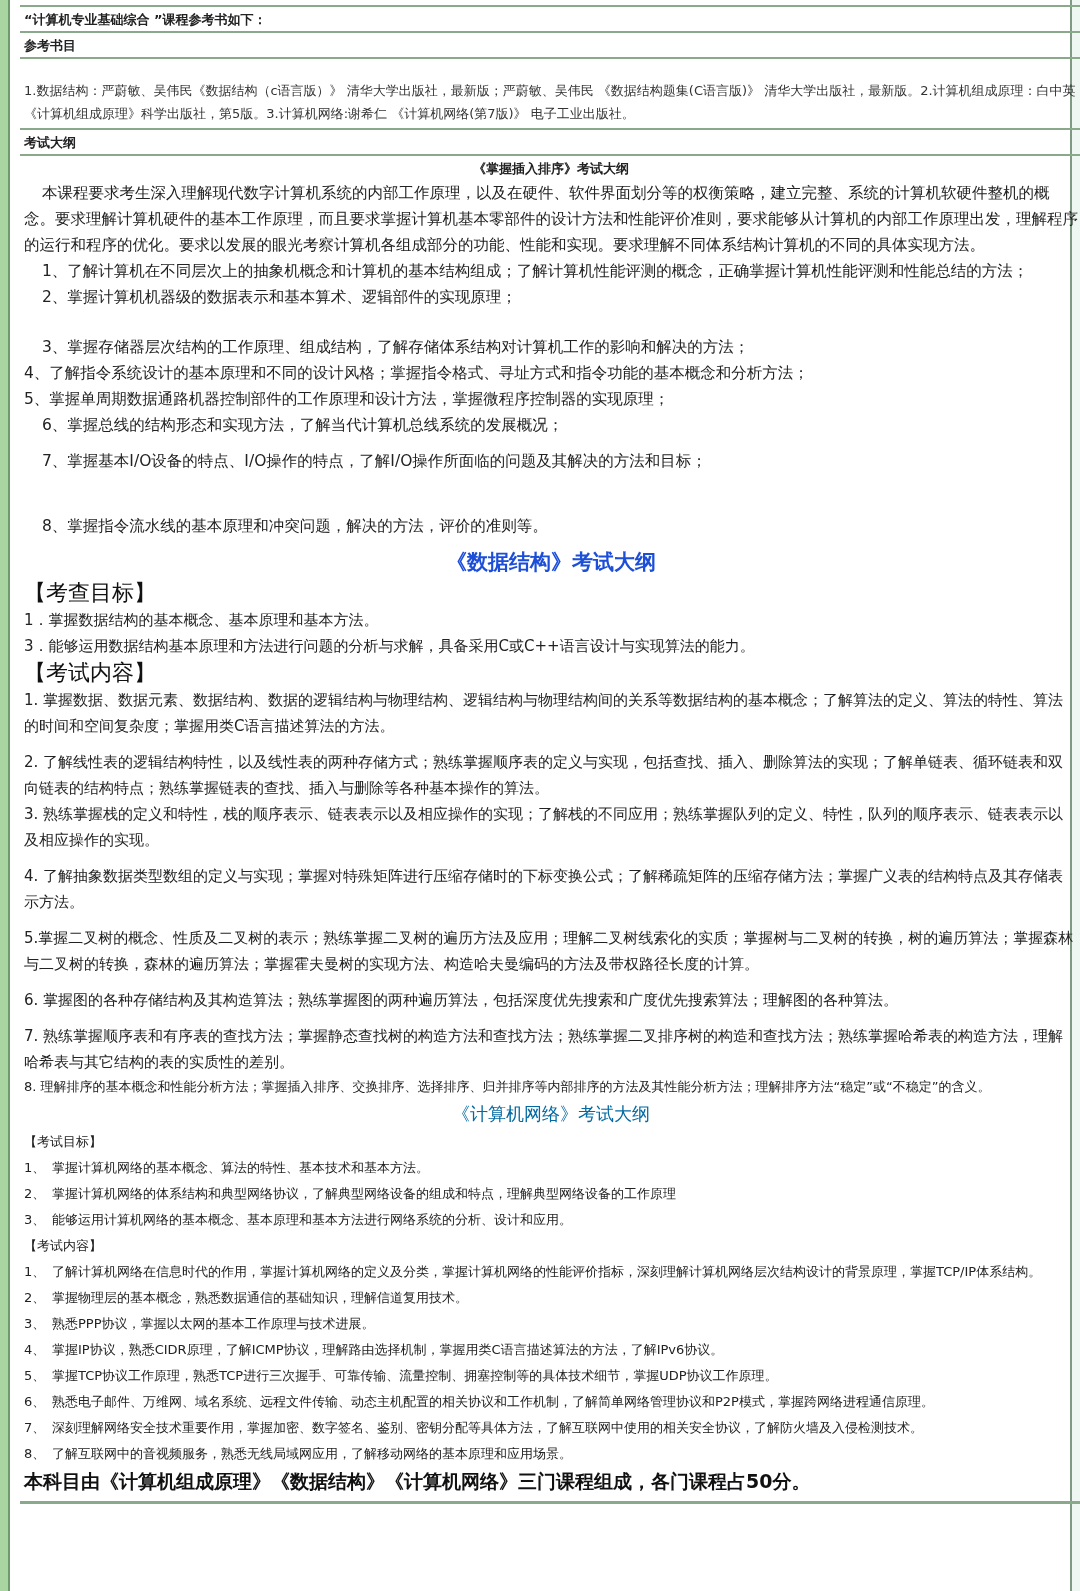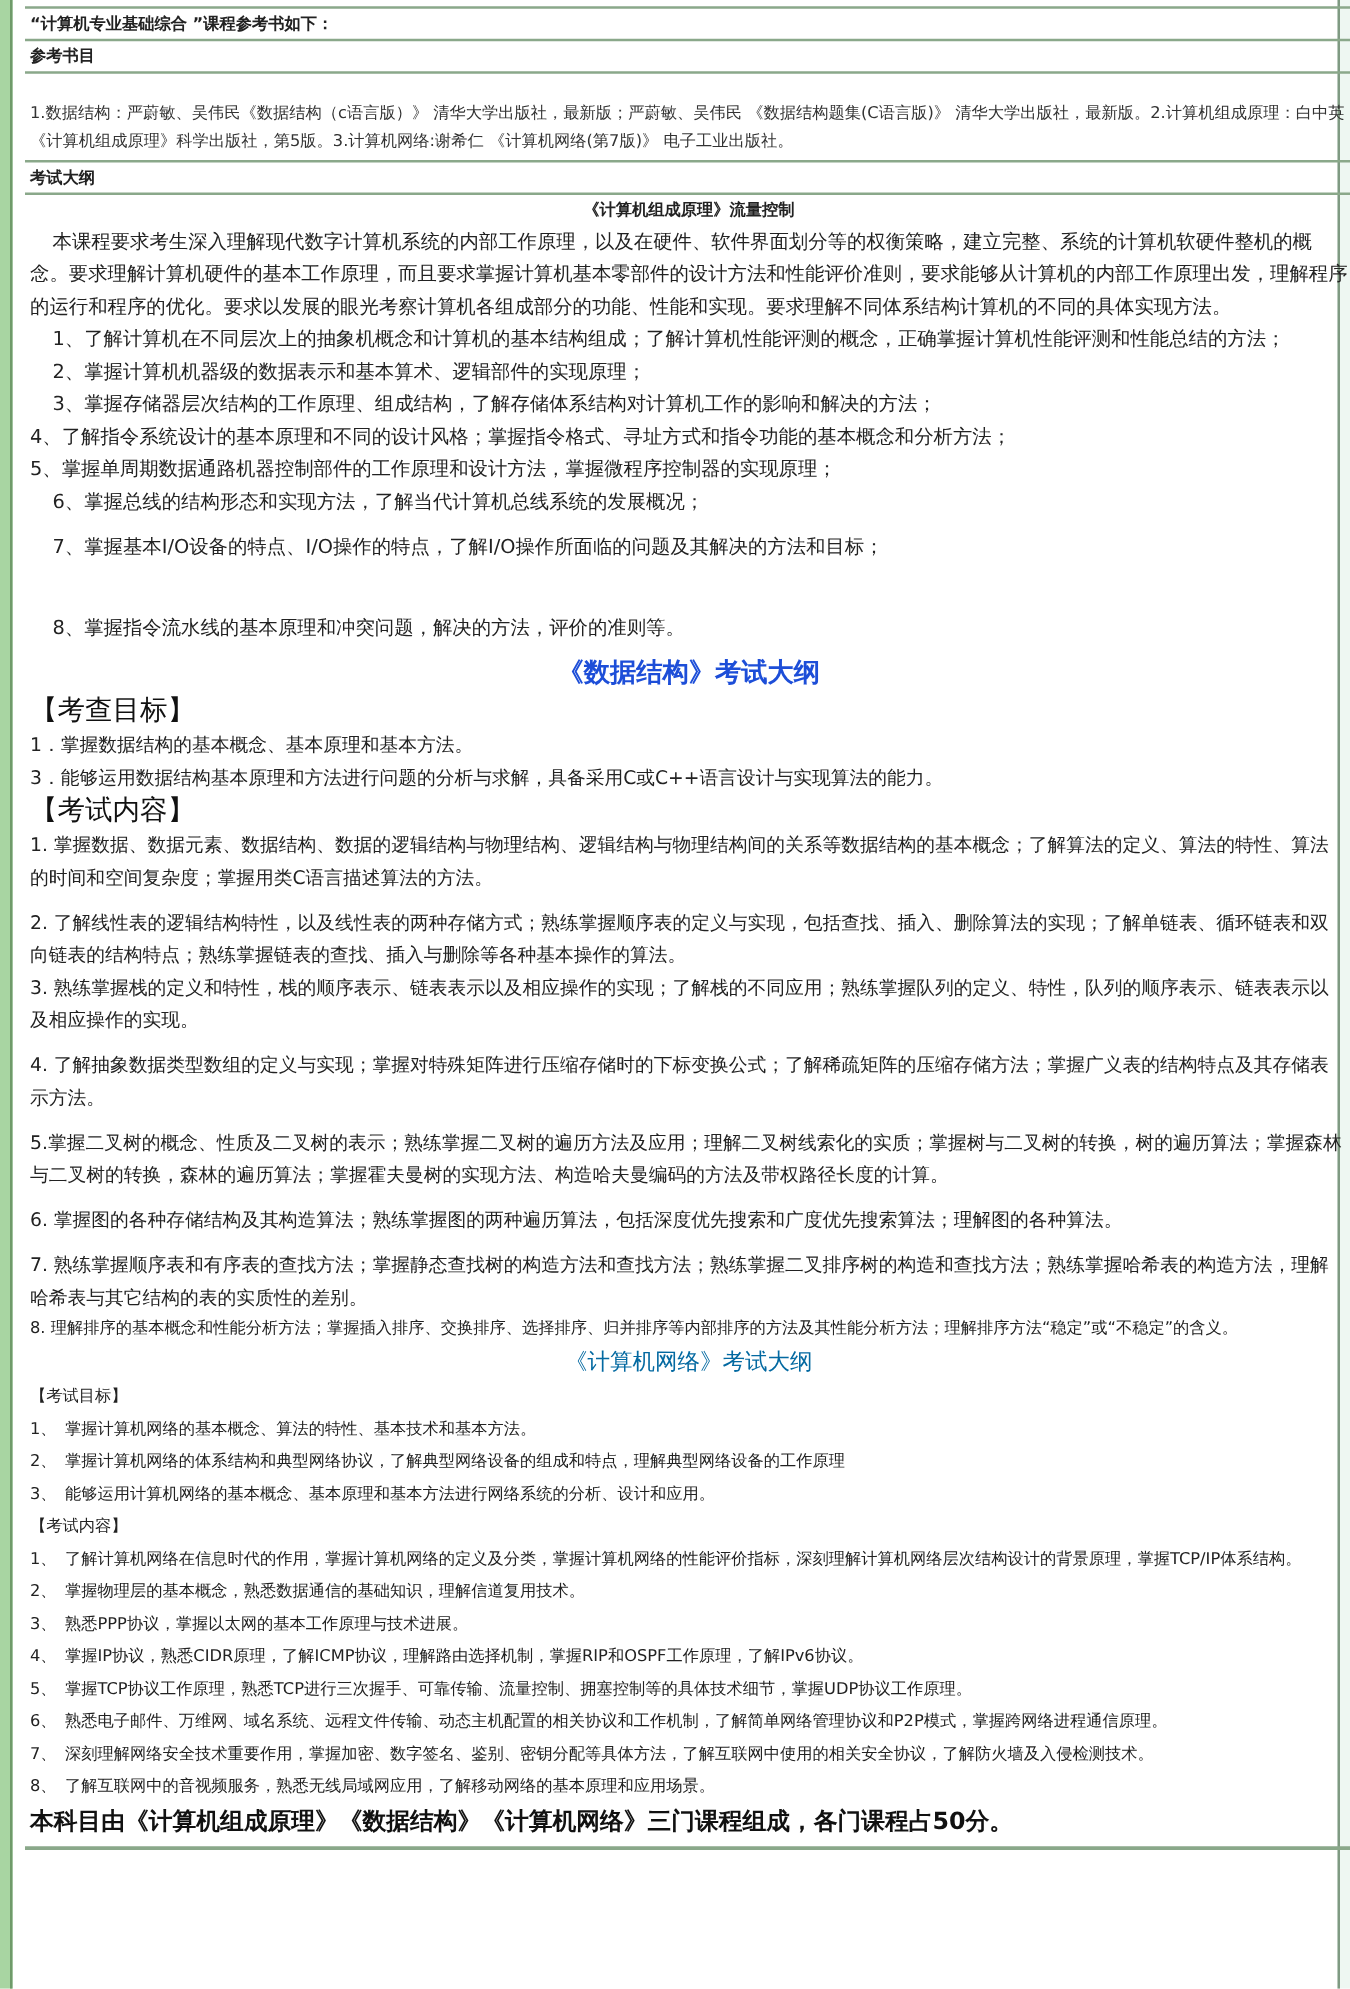--- a/index.html
+++ b/index.html
@@ -65,25 +65,25 @@
   </div>
   <div class="row refs">
     <span>1.数据结构：严蔚敏、吴伟民《数据结构（c语言版）》 清华大学出版社，最新版；严蔚敏、吴伟民 《数据结构题集(C语言版)》 清华大学出版社，最新版。2.计算机组成原理：白中英 《计算机组成原理》科学出版社，第5版。3.计算机网络:谢希仁 《计算机网络(第7版)》 电子工业出版社。</span>
   </div>
   <div class="row hdr">
     <span>考试大纲</span>
   </div>
 
   <div class="row outline">
 
-    <div class="s-title t-center">《计算机组成原理》流量控制</div>
+    <div class="s-title t-center">《掌握插入排序》考试大纲</div>
     <div class="p16" style="text-indent:18px;"><span>本课程要求考生深入理解现代数字计算机系统的内部工作原理，以及在硬件、软件界面划分等的权衡策略，建立完整、系统的计算机软硬件整机的概念。要求理解计算机硬件的基本工作原理，而且要求掌握计算机基本零部件的设计方法和性能评价准则，要求能够从计算机的内部工作原理出发，理解程序的运行和程序的优化。要求以发展的眼光考察计算机各组成部分的功能、性能和实现。要求理解不同体系结构计算机的不同的具体实现方法。</span></div>
     <div class="p16 ind" style="padding-left:0;text-indent:18px;">1、了解计算机在不同层次上的抽象机概念和计算机的基本结构组成；了解计算机性能评测的概念，正确掌握计算机性能评测和性能总结的方法；</div>
     <div class="p16" style="padding-left:18px;">2、掌握计算机机器级的数据表示和基本算术、逻辑部件的实现原理；</div>
-    <div class="p16" style="padding-left:18px;">3、掌握存储器层次结构的工作原理、组成结构，了解存储体系结构对计算机工作的影响和解决的方法；</div>
+    <div class="p16" style="padding-left:18px;margin-top:24px;">3、掌握存储器层次结构的工作原理、组成结构，了解存储体系结构对计算机工作的影响和解决的方法；</div>
     <div class="p16">4、了解指令系统设计的基本原理和不同的设计风格；掌握指令格式、寻址方式和指令功能的基本概念和分析方法；</div>
     <div class="p16">5、掌握单周期数据通路机器控制部件的工作原理和设计方法，掌握微程序控制器的实现原理；</div>
     <div class="p16" style="padding-left:18px;">6、掌握总线的结构形态和实现方法，了解当代计算机总线系统的发展概况；</div>
     <div class="p16 gap" style="padding-left:18px;">7、掌握基本I/O设备的特点、I/O操作的特点，了解I/O操作所面临的问题及其解决的方法和目标；</div>
     <div class="p16 gap" style="padding-left:18px;margin-top:39px;">8、掌握指令流水线的基本原理和冲突问题，解决的方法，评价的准则等。</div>
 
     <div class="ds-title t-center">《数据结构》考试大纲</div>
     <div class="bracket">【考查目标】</div>
     <div class="p15">1．掌握数据结构的基本概念、基本原理和基本方法。</div>
     <div class="p15">3．能够运用数据结构基本原理和方法进行问题的分析与求解，具备采用C或C++语言设计与实现算法的能力。</div>
@@ -102,21 +102,21 @@
     <div class="net"><span class="num">1、</span><span>掌握计算机网络的基本概念、算法的特性、基本技术和基本方法。</span></div>
     <div class="net"><span class="num">2、</span><span>掌握计算机网络的体系结构和典型网络协议，了解典型网络设备的组成和特点，理解典型网络设备的工作原理</span></div>
     <div class="net"><span class="num">3、</span><span>能够运用计算机网络的基本概念、基本原理和基本方法进行网络系统的分析、设计和应用。</span></div>
     <div class="net">【考试内容】</div>
     <div class="net" style="display:flex;">
         <span class="num" style="flex:0 0 28px;">1、</span>
         <span>了解计算机网络在信息时代的作用，掌握计算机网络的定义及分类，掌握计算机网络的性能评价指标，深刻理解计算机网络层次结构设计的背景原理，掌握TCP/IP体系结构。</span>
       </div>
     <div class="net"><span class="num">2、</span><span>掌握物理层的基本概念，熟悉数据通信的基础知识，理解信道复用技术。</span></div>
     <div class="net"><span class="num">3、</span><span>熟悉PPP协议，掌握以太网的基本工作原理与技术进展。</span></div>
-    <div class="net"><span class="num">4、</span><span>掌握IP协议，熟悉CIDR原理，了解ICMP协议，理解路由选择机制，掌握RIP和OSPF工作原理，了解IPv6协议。</span></div>
+    <div class="net"><span class="num">4、</span><span>掌握IP协议，熟悉CIDR原理，了解ICMP协议，理解路由选择机制，掌握用类C语言描述算法的方法，了解IPv6协议。</span></div>
     <div class="net"><span class="num">5、</span><span>掌握TCP协议工作原理，熟悉TCP进行三次握手、可靠传输、流量控制、拥塞控制等的具体技术细节，掌握UDP协议工作原理。</span></div>
     <div class="net"><span class="num">6、</span><span>熟悉电子邮件、万维网、域名系统、远程文件传输、动态主机配置的相关协议和工作机制，了解简单网络管理协议和P2P模式，掌握跨网络进程通信原理。</span></div>
     <div class="net"><span class="num">7、</span><span>深刻理解网络安全技术重要作用，掌握加密、数字签名、鉴别、密钥分配等具体方法，了解互联网中使用的相关安全协议，了解防火墙及入侵检测技术。</span></div>
     <div class="net"><span class="num">8、</span><span>了解互联网中的音视频服务，熟悉无线局域网应用，了解移动网络的基本原理和应用场景。</span></div>
 
     <div class="final">本科目由《计算机组成原理》《数据结构》《计算机网络》三门课程组成，各门课程占50分。</div>
   </div>
 </div>
 
 </body></html>

